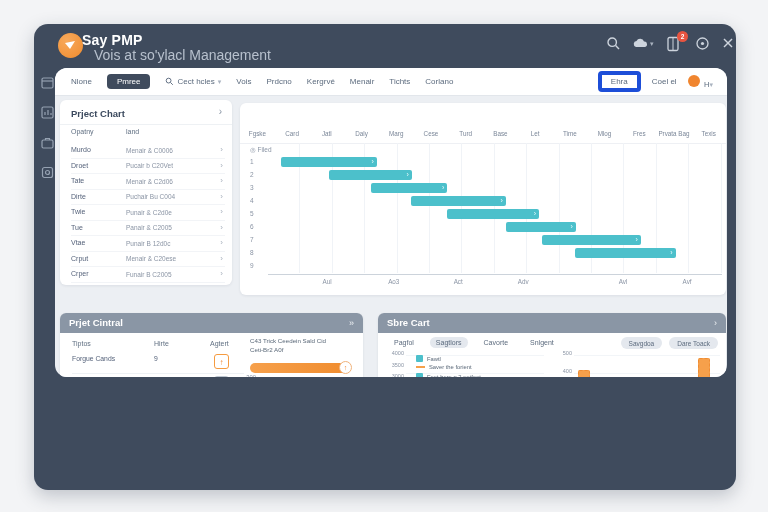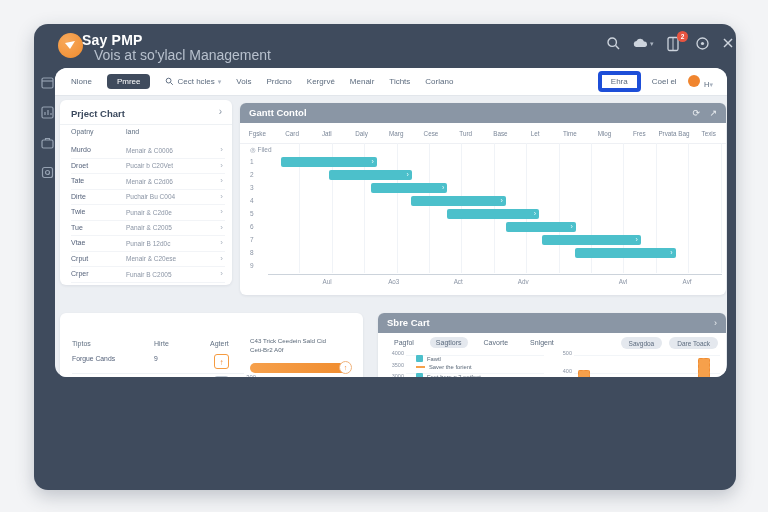--- a/index.html
+++ b/index.html
@@ -241,25 +241,20 @@
             </div>
             <div class="pcr" style="top: 166px;">
               <span class="n">Crper</span>
               <span class="v">Funair B C2005</span>
               <span class="c">›</span>
             </div>
           </div>
       </div>
 
       <div class="card" style="left:185px;top:35px;width:486px;height:192px;">
-        <div class="card-head">
-          <span>Gantt Contol</span>
-          <span class="head-ic" style="right:26px;">⟳</span>
-          <span class="head-ic" style="right:9px;">↗</span>
-        </div>
         <div class="g-colhead" id="g-colhead">
             <div class="g-col">Fgske</div>
             <div class="g-col">Card</div>
             <div class="g-col">Jatl</div>
             <div class="g-col">Daly</div>
             <div class="g-col">Marg</div>
             <div class="g-col">Cese</div>
             <div class="g-col">Turd</div>
             <div class="g-col">Base</div>
             <div class="g-col">Let</div>
@@ -314,20 +309,24 @@
               <div class="g-axlab" style="left: 125.758px;">Ao3</div>
               <div class="g-axlab" style="left: 190.226px;">Act</div>
               <div class="g-axlab" style="left: 255.148px;">Adv</div>
               <div class="g-axlab" style="left: 355.028px;">Avl</div>
               <div class="g-axlab" style="left: 419.042px;">Avf</div>
             </div>
           </div>
       </div>
 
       <div class="card" style="left:5px;top:245px;width:303px;height:152px;">
+        <div class="card-head">
+          <span>Prjet Cintral</span>
+          <span class="head-ic" style="right:9px;">»</span>
+        </div>
         <div class="ctl-headrow" id="ctl-heads">
             <span style="position: absolute; left: 0px;">Tiptos</span>
             <span style="position: absolute; left: 82px;">Hirte</span>
             <span style="position: absolute; left: 138px;">Agtert</span>
           </div>
         <div id="ctl-rows">
             <div class="ctl-row" style="top: 38px; height: 22px;">
               <span class="ctl-l">Forgue Cands</span>
               <span class="ctl-v">9</span>
               <span class="ctl-btn orange">↑</span>

